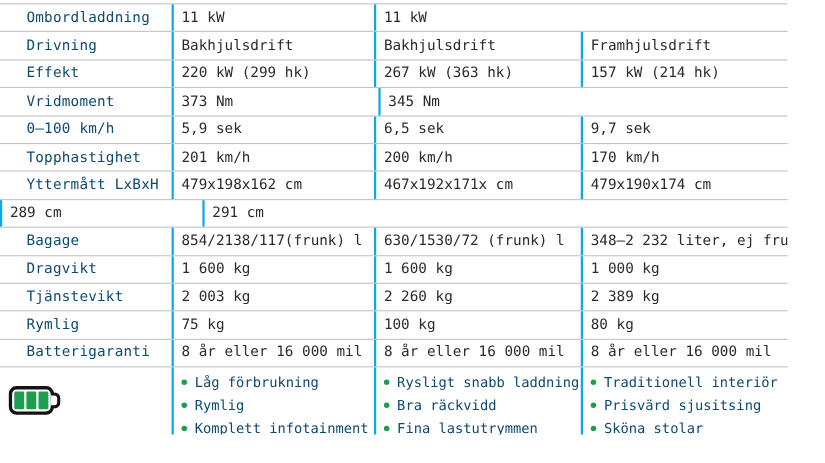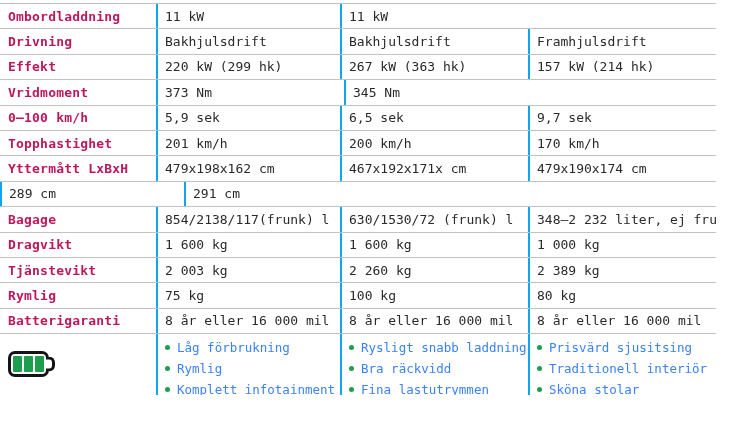--- a/index.html
+++ b/index.html
@@ -32,23 +32,23 @@
     box-sizing: border-box;
     height: 100%;
     display: flex;
     align-items: center;
     overflow: hidden;
     white-space: nowrap;
     font-size: 13px;
   }
   .c-label {
     width: 156px;
-    padding-left: 8px;
-    font-weight: bold;
-    color: #be185d;
+    padding-left: 24px;
+    font-weight: normal;
+    color: #0c4a6e;
     letter-spacing: 0.2px;
   }
   .c-v {
     border-left: 2px solid #0ea5e9;
     padding-left: 7px;
     color: #2a2a2a;
   }
   .c1 { width: 184px; }
   .c2 { width: 188px; }
   .c3 { width: 188px; }
@@ -59,21 +59,21 @@
   }
   .pros .c-v {
     display: block;
     padding-top: 3px;
   }
   .pros-item {
     display: flex;
     align-items: center;
     height: 20.8px;
     font-size: 12.5px;
-    color: #3b82f6;
+    color: #0c4a6e;
   }
   .dot {
     flex: none;
     width: 5px;
     height: 5px;
     border-radius: 50%;
     background: #1d9e4d;
     margin-right: 7px;
   }
   .pros-label {
@@ -241,25 +241,25 @@
             <span>Bra räckvidd</span>
           </div>
         <div class="pros-item">
             <span class="dot"></span>
             <span>Fina lastutrymmen</span>
           </div>
       </div>
       <div class="cell c-v c3">
         <div class="pros-item">
             <span class="dot"></span>
+            <span>Traditionell interiör</span>
+          </div>
+        <div class="pros-item">
+            <span class="dot"></span>
             <span>Prisvärd sjusitsing</span>
-          </div>
-        <div class="pros-item">
-            <span class="dot"></span>
-            <span>Traditionell interiör</span>
           </div>
         <div class="pros-item">
             <span class="dot"></span>
             <span>Sköna stolar</span>
           </div>
       </div>
     </div>
 
   </div>
 </div>

